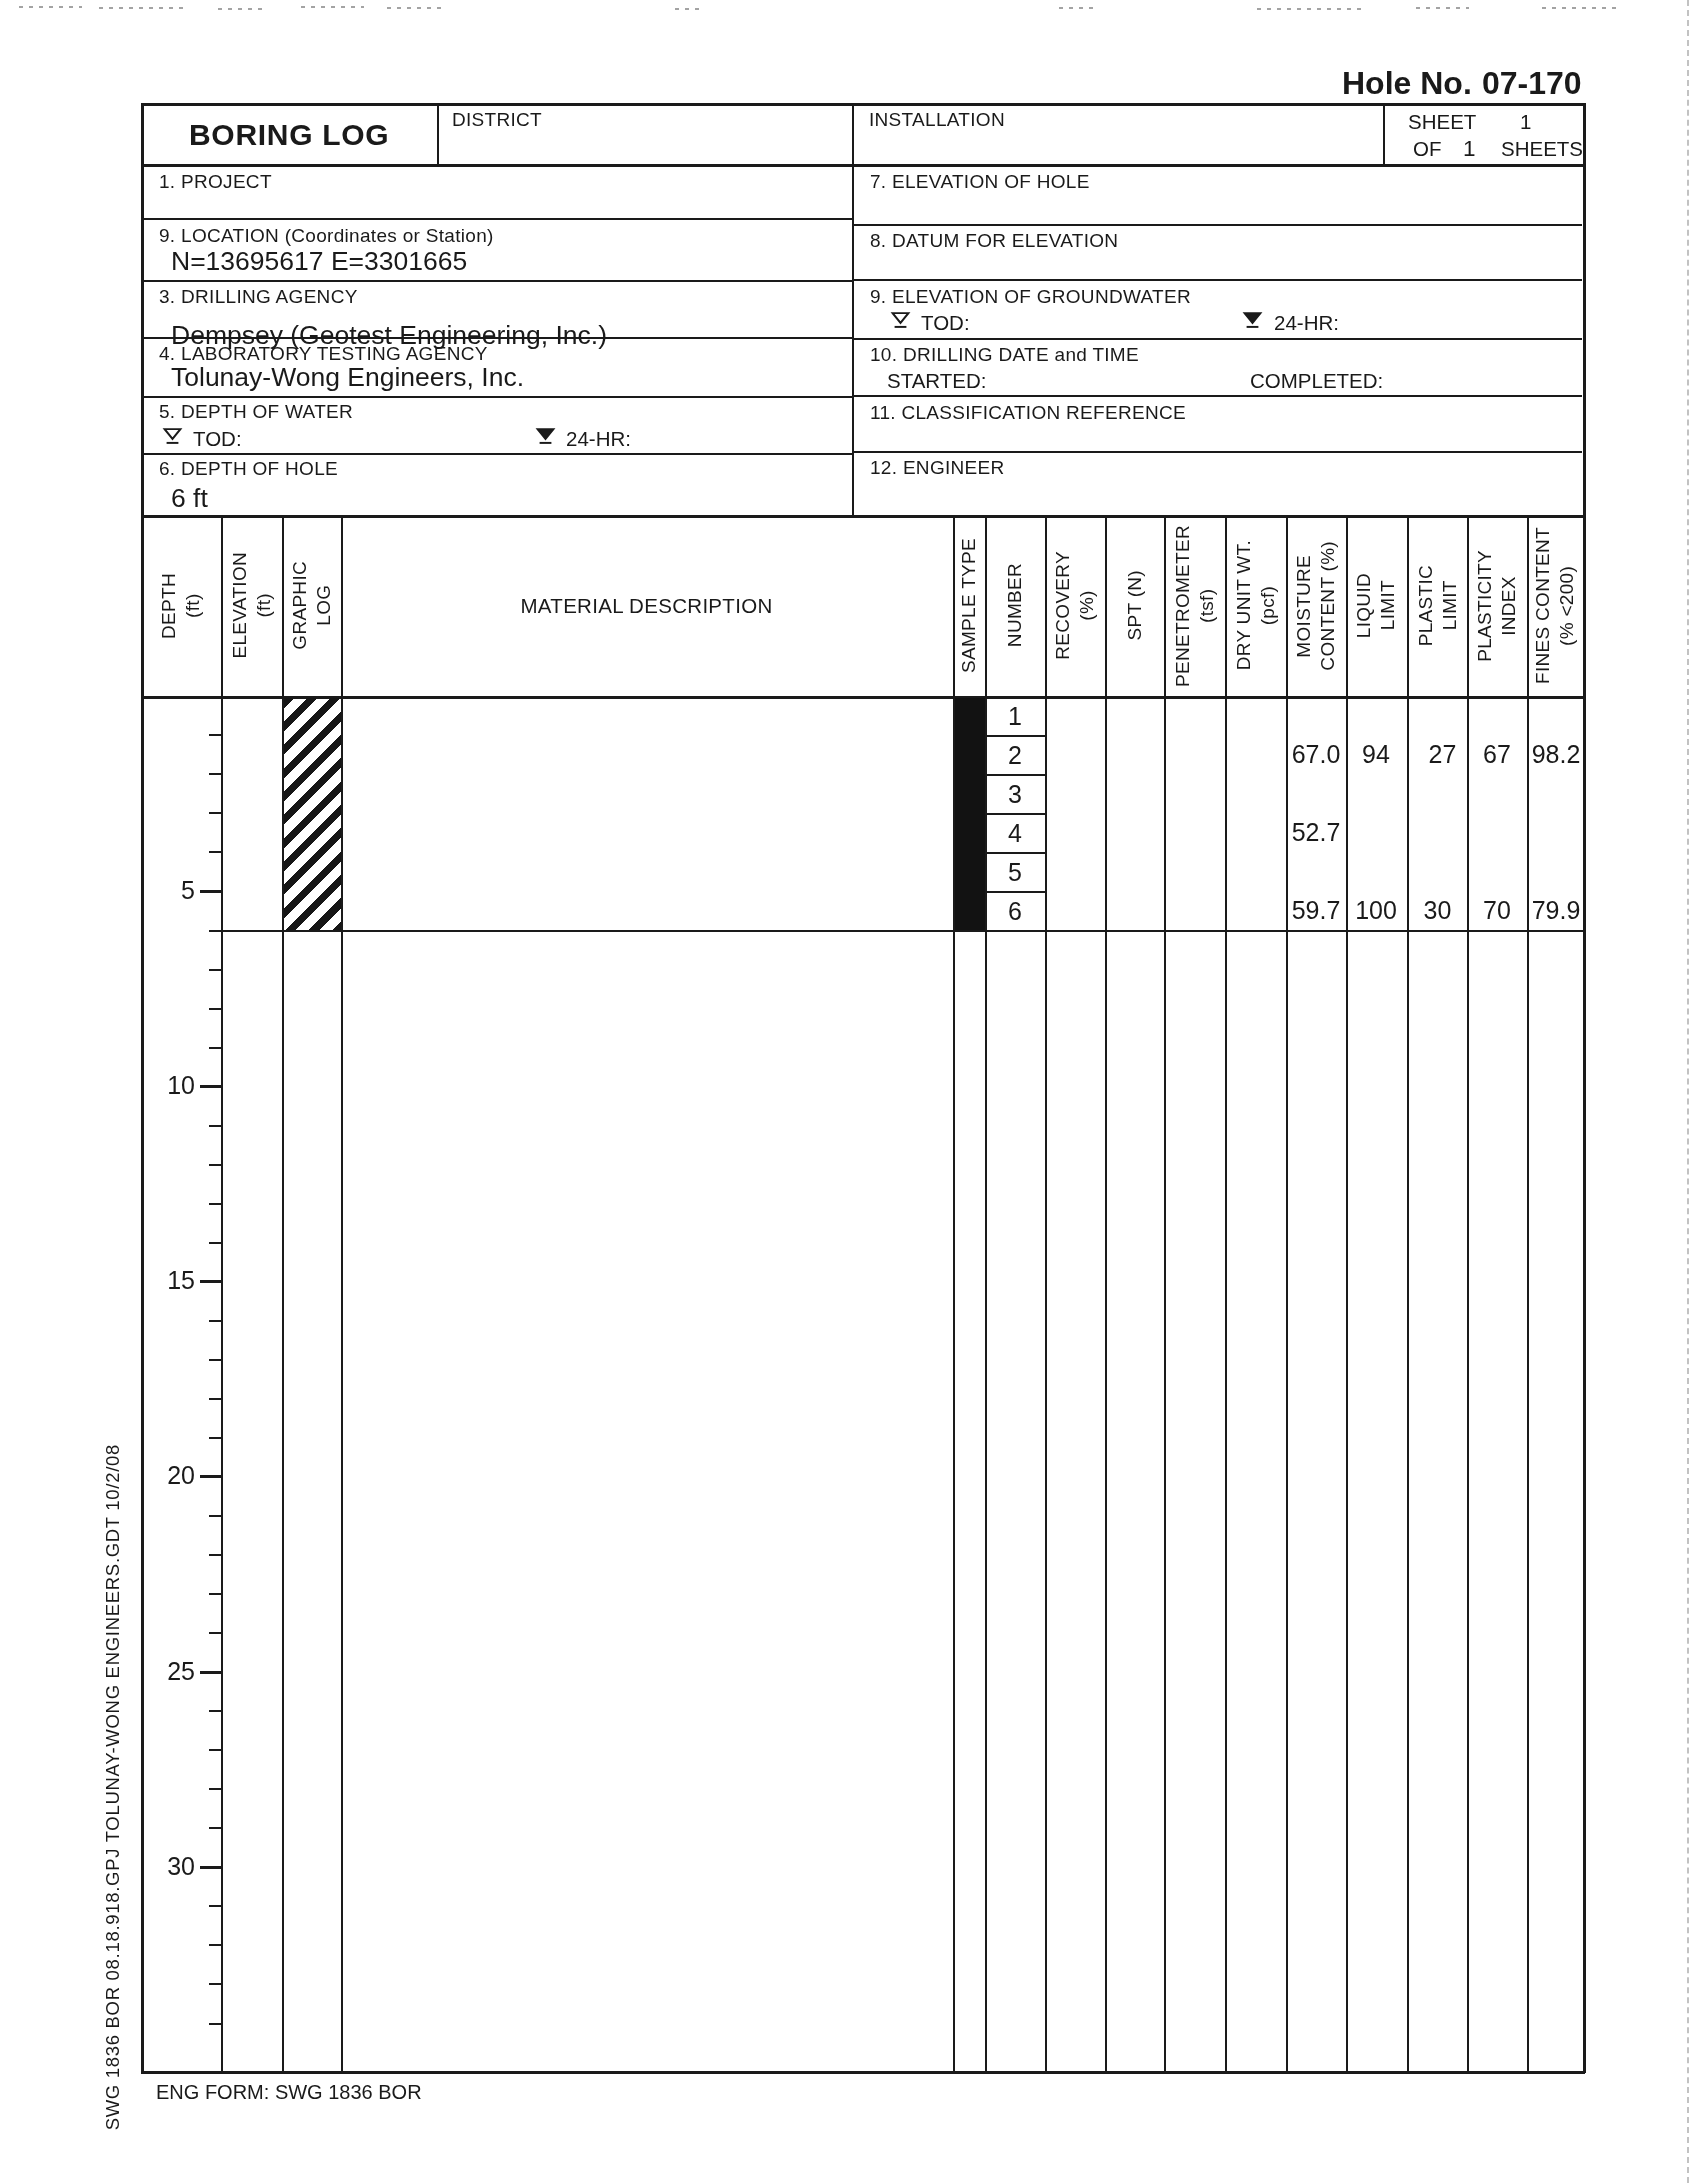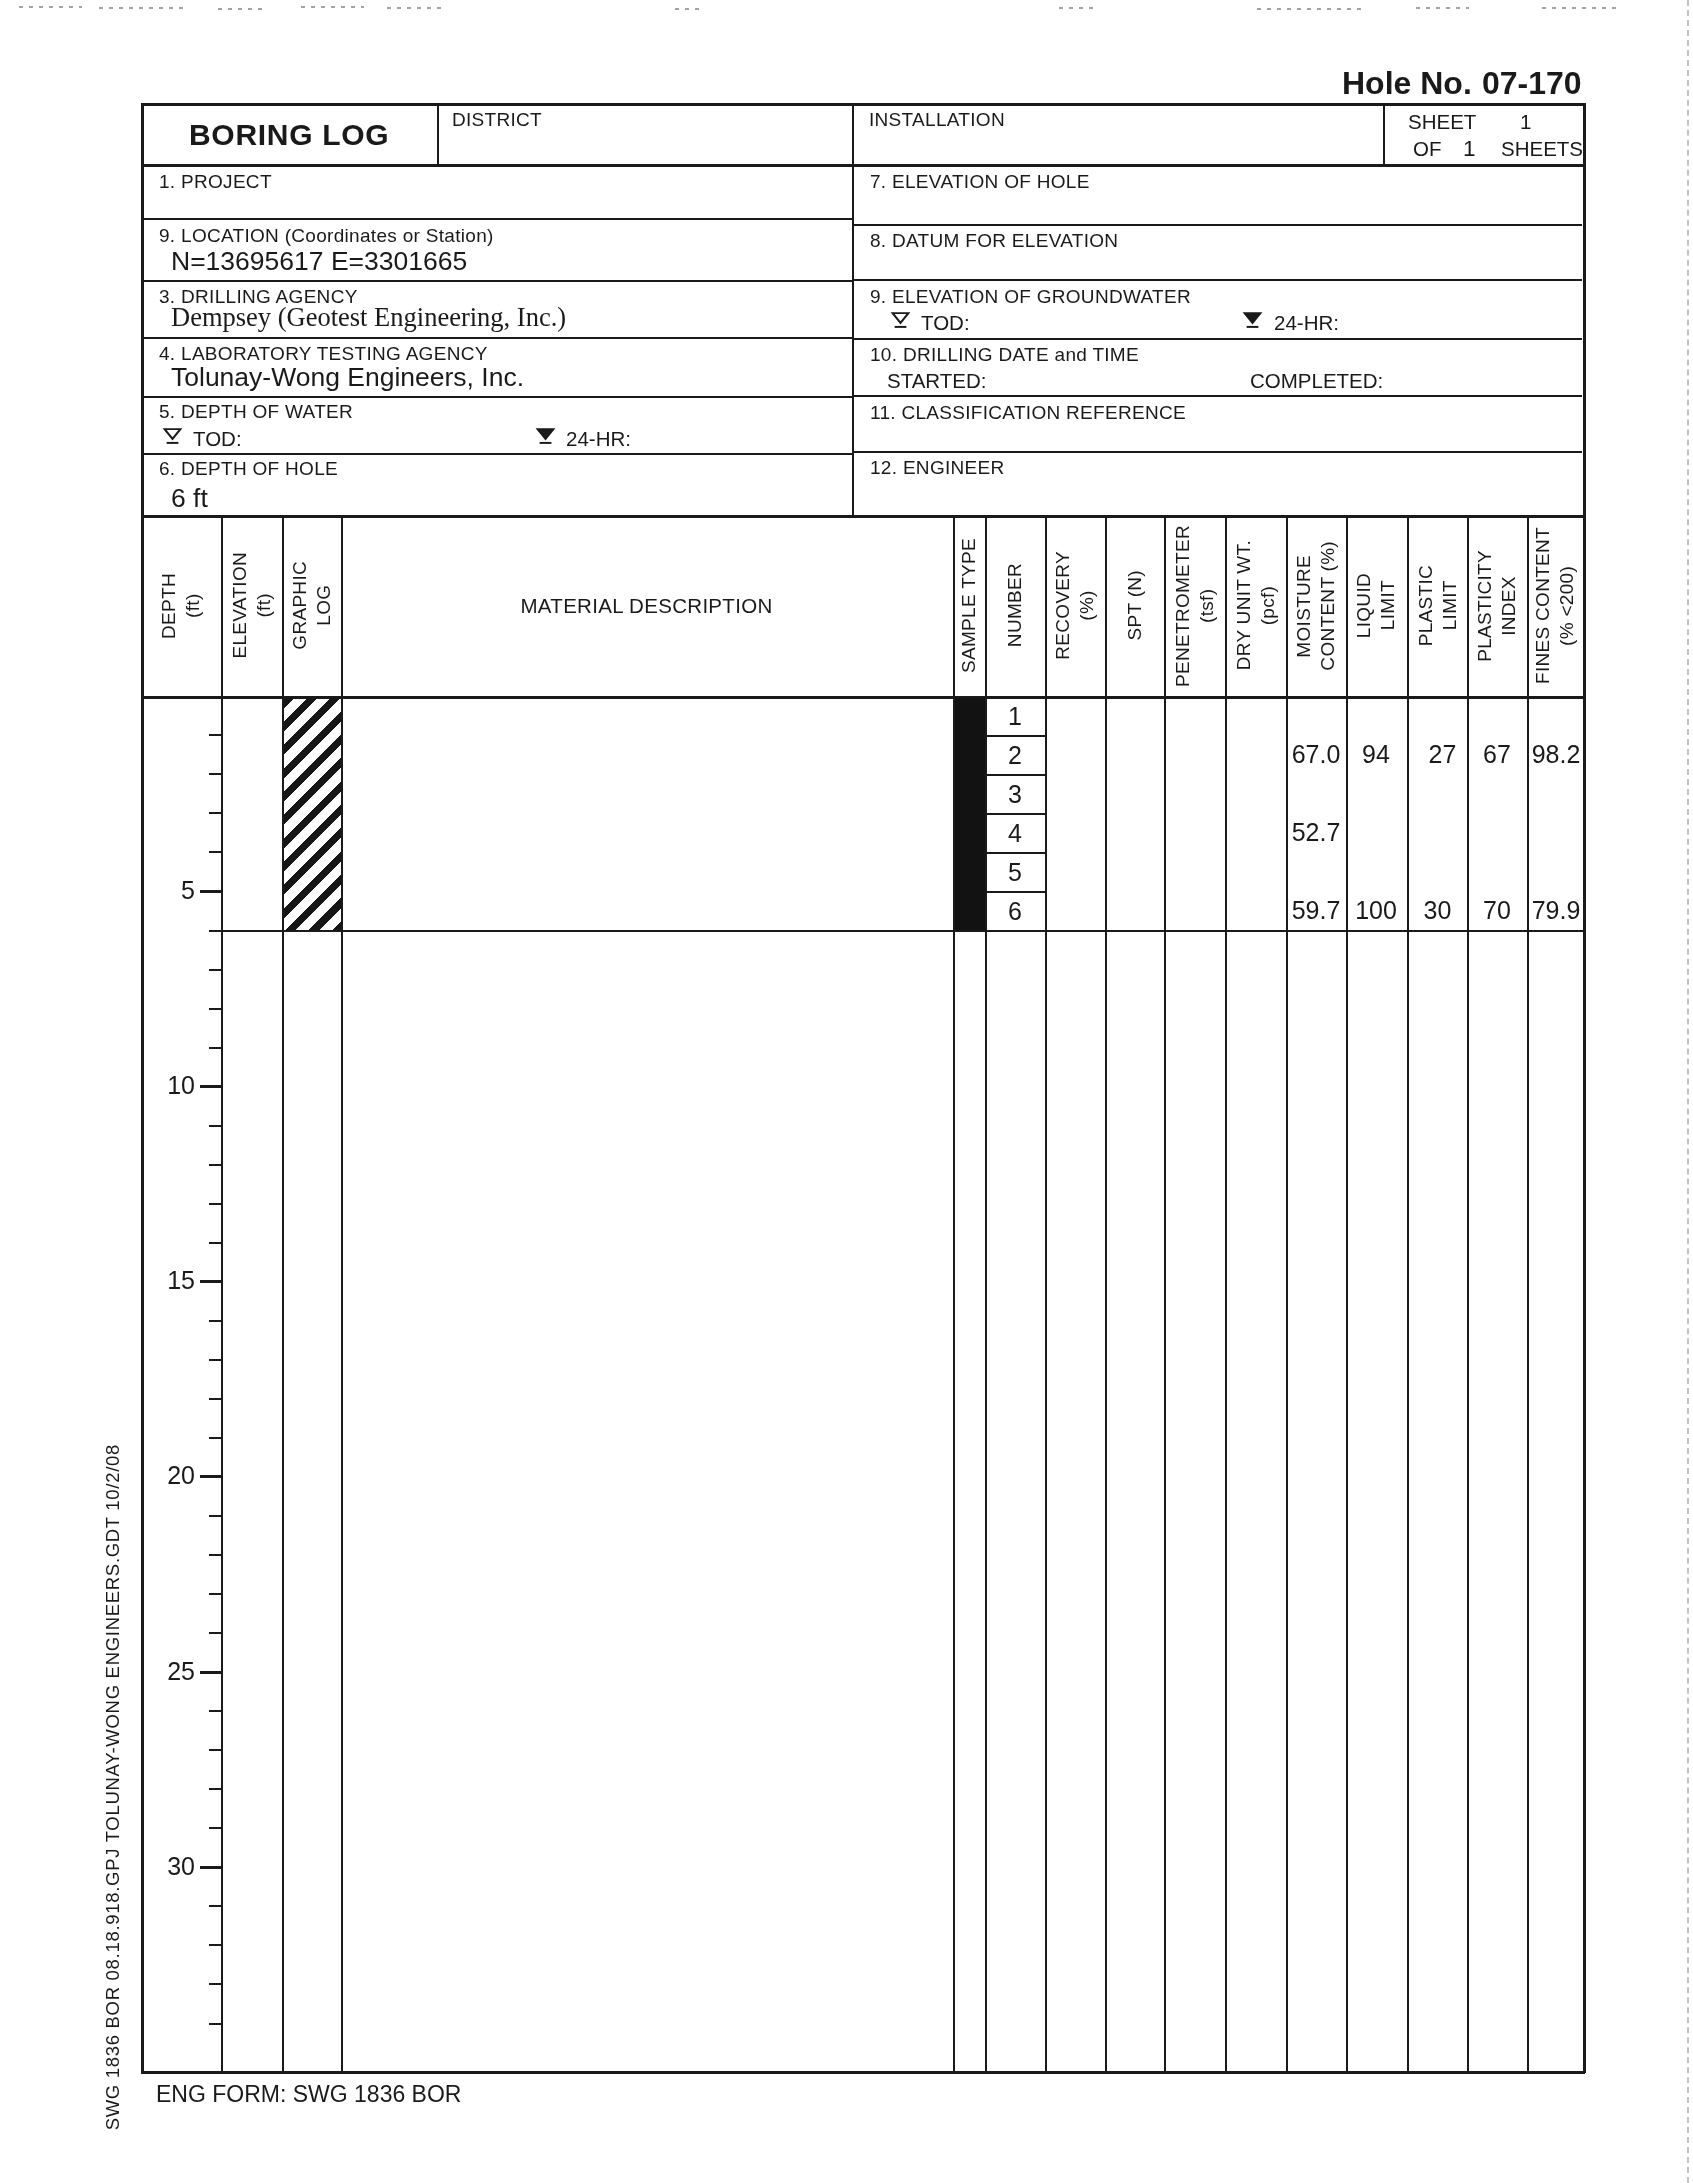--- a/index.html
+++ b/index.html
@@ -75,21 +75,21 @@
   <div class="sub" style="left:1413px;top:137px;">OF</div>
   <div class="sub" style="left:1463px;top:136px;font-size:22.5px;">1</div>
   <div class="sub" style="left:1501px;top:137px;">SHEETS</div>
 
   <div class="lbl" style="left:159px;top:171px;">1. PROJECT</div>
 
   <div class="lbl" style="left:159px;top:225px;">9. LOCATION (Coordinates or Station)</div>
   <div class="val" style="left:171px;top:246px;">N=13695617  E=3301665</div>
 
   <div class="lbl" style="left:159px;top:286px;">3. DRILLING AGENCY</div>
-  <div class="val" style="left:171px;top:302px;font-family:Liberation Serif, serif;">Dempsey (Geotest Engineering, Inc.)</div>
+  <div class="val" style="left:171px;top:320px;">Dempsey (Geotest Engineering, Inc.)</div>
 
   <div class="lbl" style="left:159px;top:343px;">4. LABORATORY TESTING AGENCY</div>
   <div class="val" style="left:171px;top:362px;">Tolunay-Wong Engineers, Inc.</div>
 
   <div class="lbl" style="left:159px;top:401px;">5. DEPTH OF WATER</div>
   <svg class="wicon" style="left:162px;top:427px;" viewBox="0 0 32 30">
     <polygon points="4,3 28,3 16,18" fill="none" stroke="#1a1a1a" stroke-width="3"></polygon>
     <line x1="7" y1="24" x2="25" y2="24" stroke="#1a1a1a" stroke-width="3"></line>
   </svg>
   <div class="sub" style="left:193px;top:427px;">TOD:</div>
@@ -269,20 +269,20 @@
       <div class="tick" style="left: 209px; top: 1788px; width: 12px; height: 2px;"></div>
       <div class="tick" style="left: 209px; top: 1827px; width: 12px; height: 2px;"></div>
       <div class="tick" style="left: 200px; top: 1866px; width: 21px; height: 2.6px;"></div>
       <div class="depth-label" style="top: 1852px;">30</div>
       <div class="tick" style="left: 209px; top: 1905px; width: 12px; height: 2px;"></div>
       <div class="tick" style="left: 209px; top: 1944px; width: 12px; height: 2px;"></div>
       <div class="tick" style="left: 209px; top: 1983px; width: 12px; height: 2px;"></div>
       <div class="tick" style="left: 209px; top: 2023px; width: 12px; height: 2px;"></div>
     </div>
 
-  <div style="position:absolute;left:156px;top:2081px;font-size:23px;">ENG FORM: SWG 1836 BOR</div>
+  <div style="position:absolute;left:156px;top:2081px;font-size:20px;">ENG FORM: SWG 1836 BOR</div>
 
   <div style="position:absolute;left:99px;top:1497px;height:580px;width:28px;display:flex;align-items:center;justify-content:center;">
     <span style="writing-mode:vertical-rl;transform:rotate(180deg);font-size:18.5px;letter-spacing:0.7px;white-space:nowrap;">SWG 1836 BOR  08.18.918.GPJ  TOLUNAY-WONG ENGINEERS.GDT  10/2/08</span>
   </div>
 
 </div>
 
 
 </body></html>

